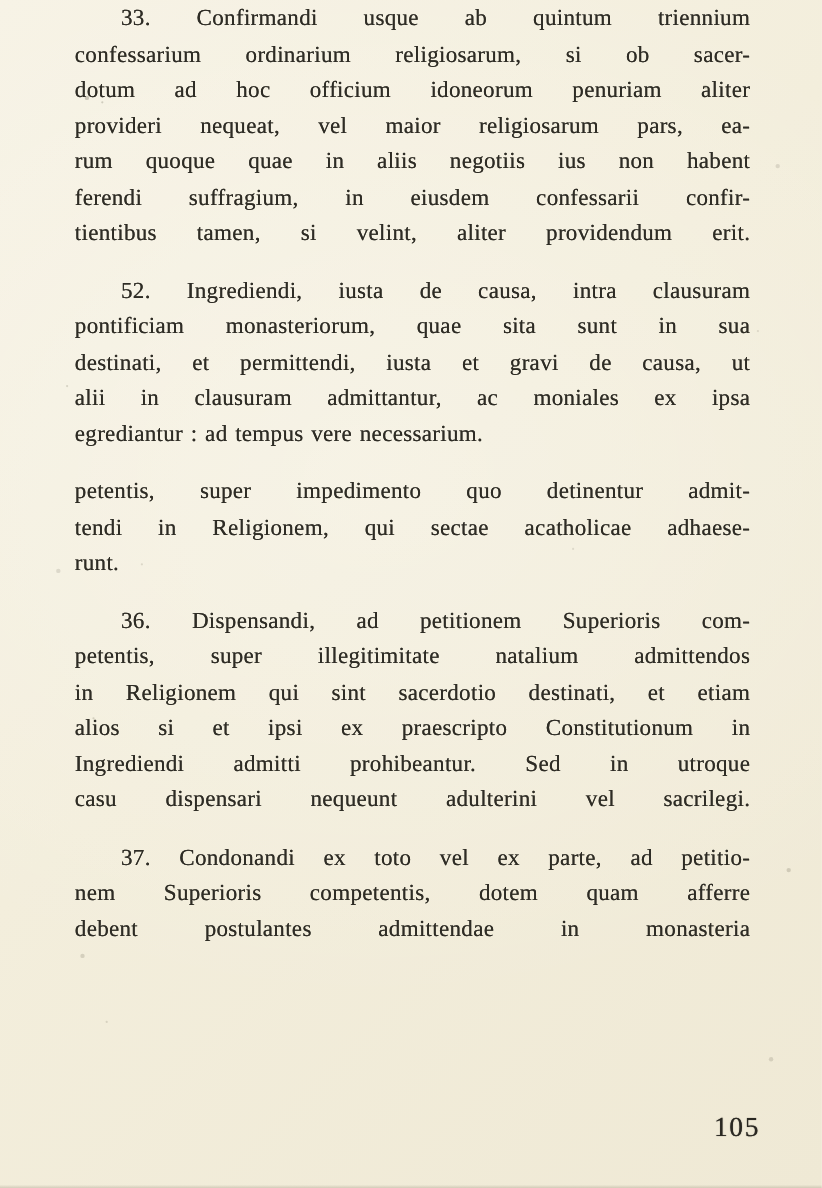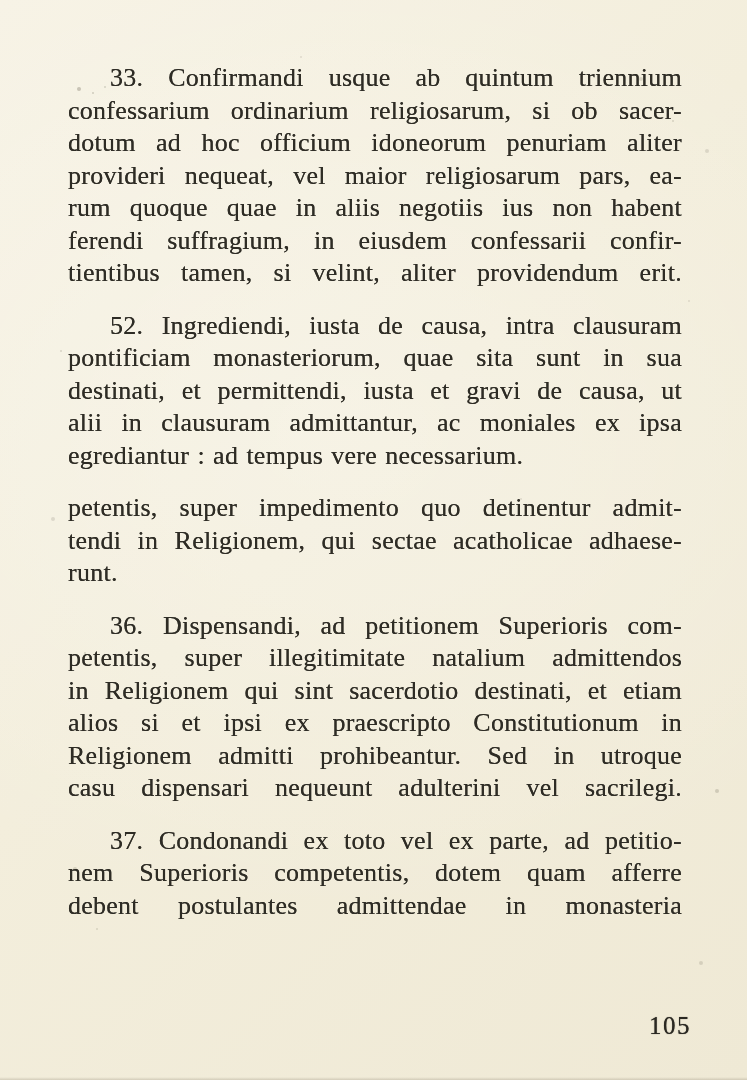--- a/index.html
+++ b/index.html
@@ -28,22 +28,21 @@
     position: absolute;
     left: 0; right: 0; bottom: 0;
     height: 3px;
     background: linear-gradient(to bottom, rgba(0,0,0,0), rgba(120,110,90,0.25));
   }
   .text-block {
     position: absolute;
     top: 0;
     left: 68px;
     width: 614px;
-    padding-top: 62px;
-    font-size: 26px;
+    font-size: 21px;
     line-height: 32.5px;
     letter-spacing: 0.25px;
     word-spacing: 1.5px;
     text-shadow: 0 0 0.6px rgba(46,44,37,0.85);
   }
   .paragraph { margin: 0; }
   .paragraph + .paragraph { margin-top: 20px; }
   .line {
     text-align: justify;
     text-align-last: justify;
@@ -112,21 +111,21 @@
       <div class="paragraph">
         <div class="line">petentis, super impedimento quo detinentur admit-</div>
         <div class="line">tendi in Religionem, qui sectae acatholicae adhaese-</div>
         <div class="line no-justify">runt.</div>
       </div>
       <div class="paragraph">
         <div class="line first">36. Dispensandi, ad petitionem Superioris com-</div>
         <div class="line">petentis, super illegitimitate natalium admittendos</div>
         <div class="line">in Religionem qui sint sacerdotio destinati, et etiam</div>
         <div class="line">alios si et ipsi ex praescripto Constitutionum in</div>
-        <div class="line">Religionem admitti prohibeantur. Sed in utroque</div>
+        <div class="line">Ingrediendi admitti prohibeantur. Sed in utroque</div>
         <div class="line">casu dispensari nequeunt adulterini vel sacrilegi.</div>
       </div>
       <div class="paragraph">
         <div class="line first">37. Condonandi ex toto vel ex parte, ad petitio-</div>
         <div class="line">nem Superioris competentis, dotem quam afferre</div>
         <div class="line">debent postulantes admittendae in monasteria</div>
       </div>
     </div>
   <div class="page-number">105</div>
 </div>

